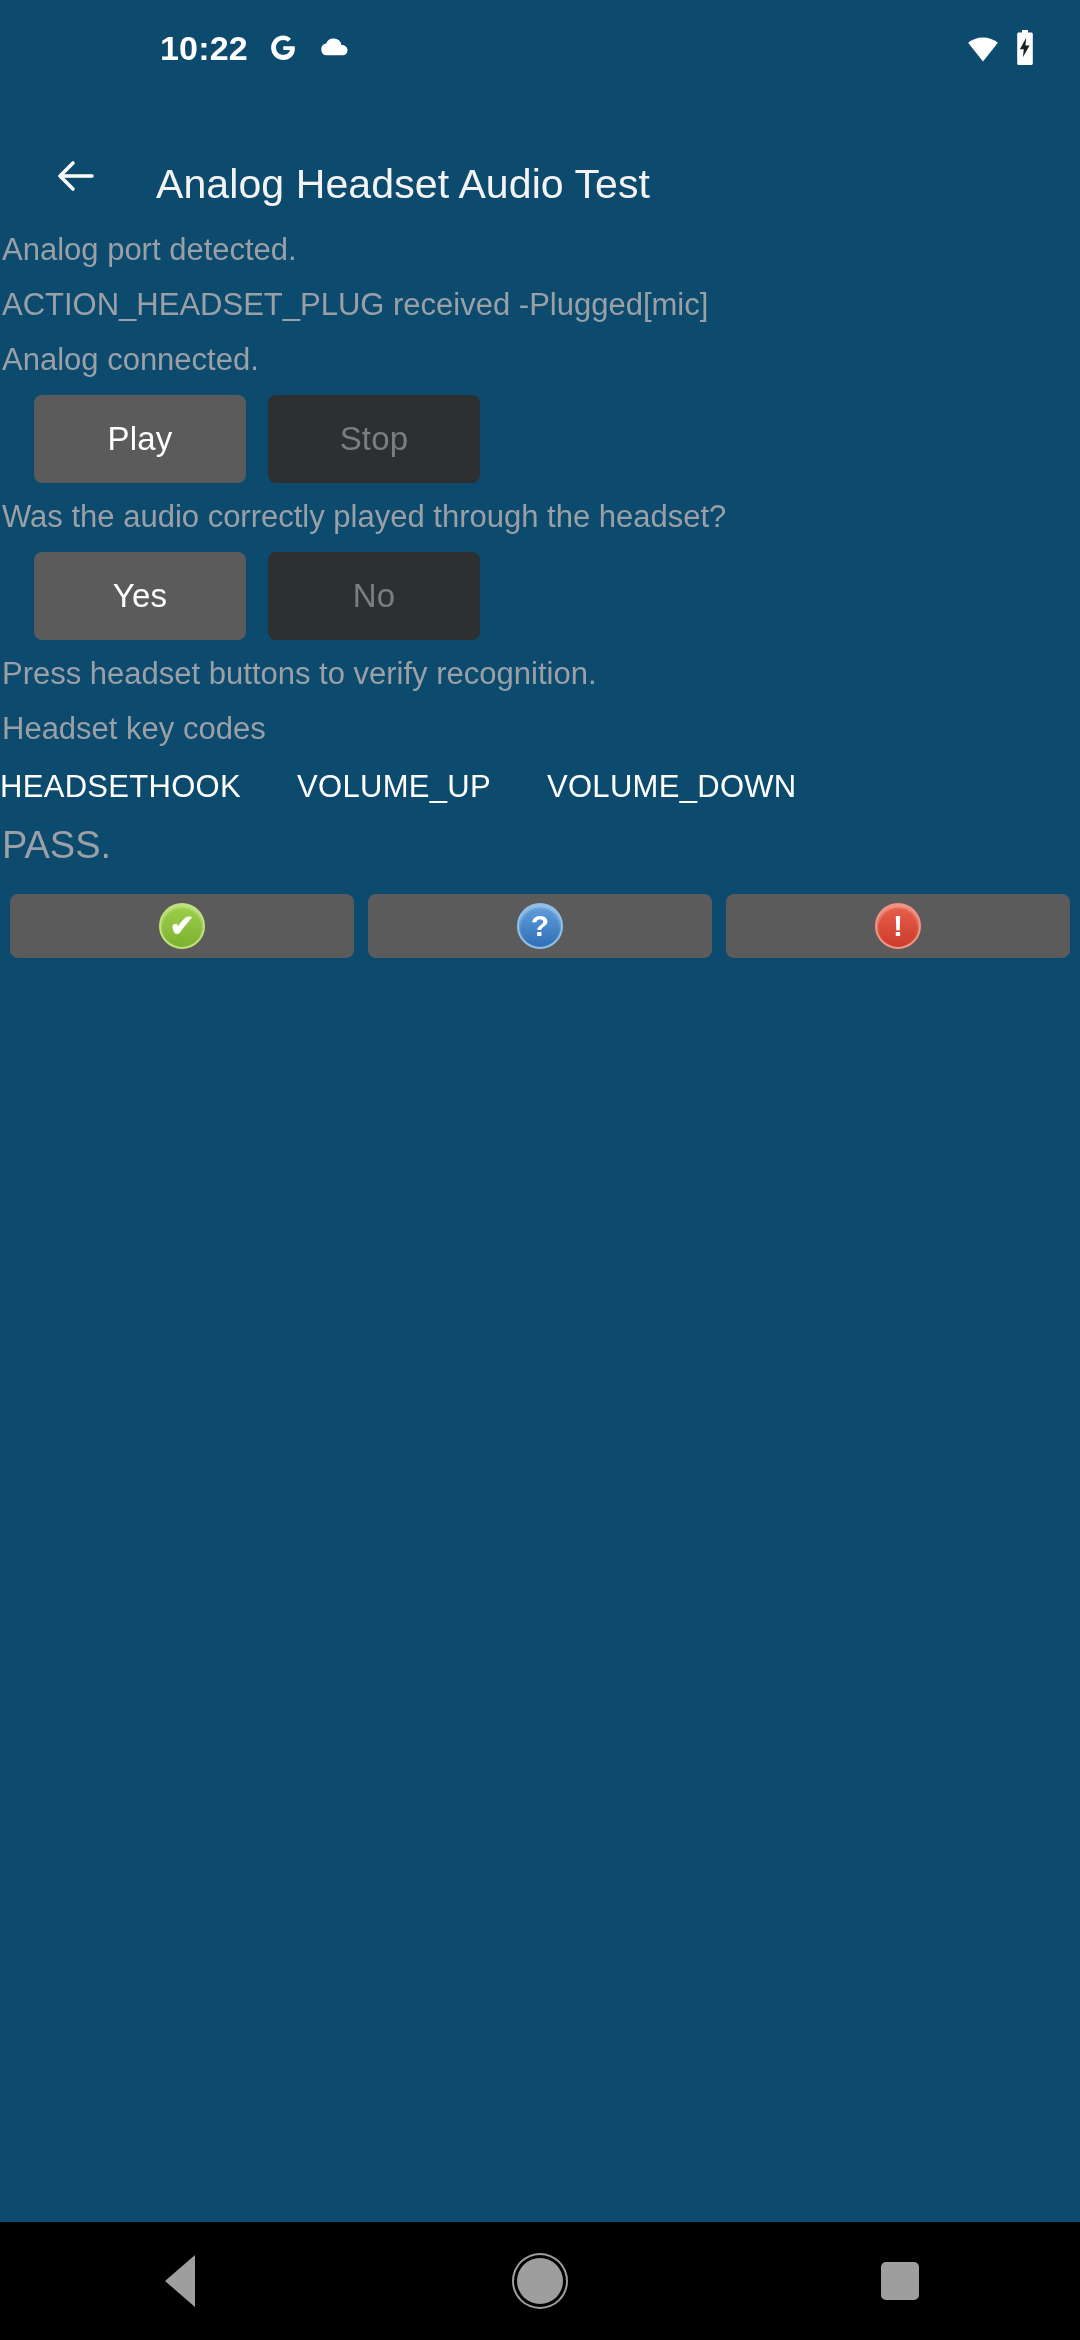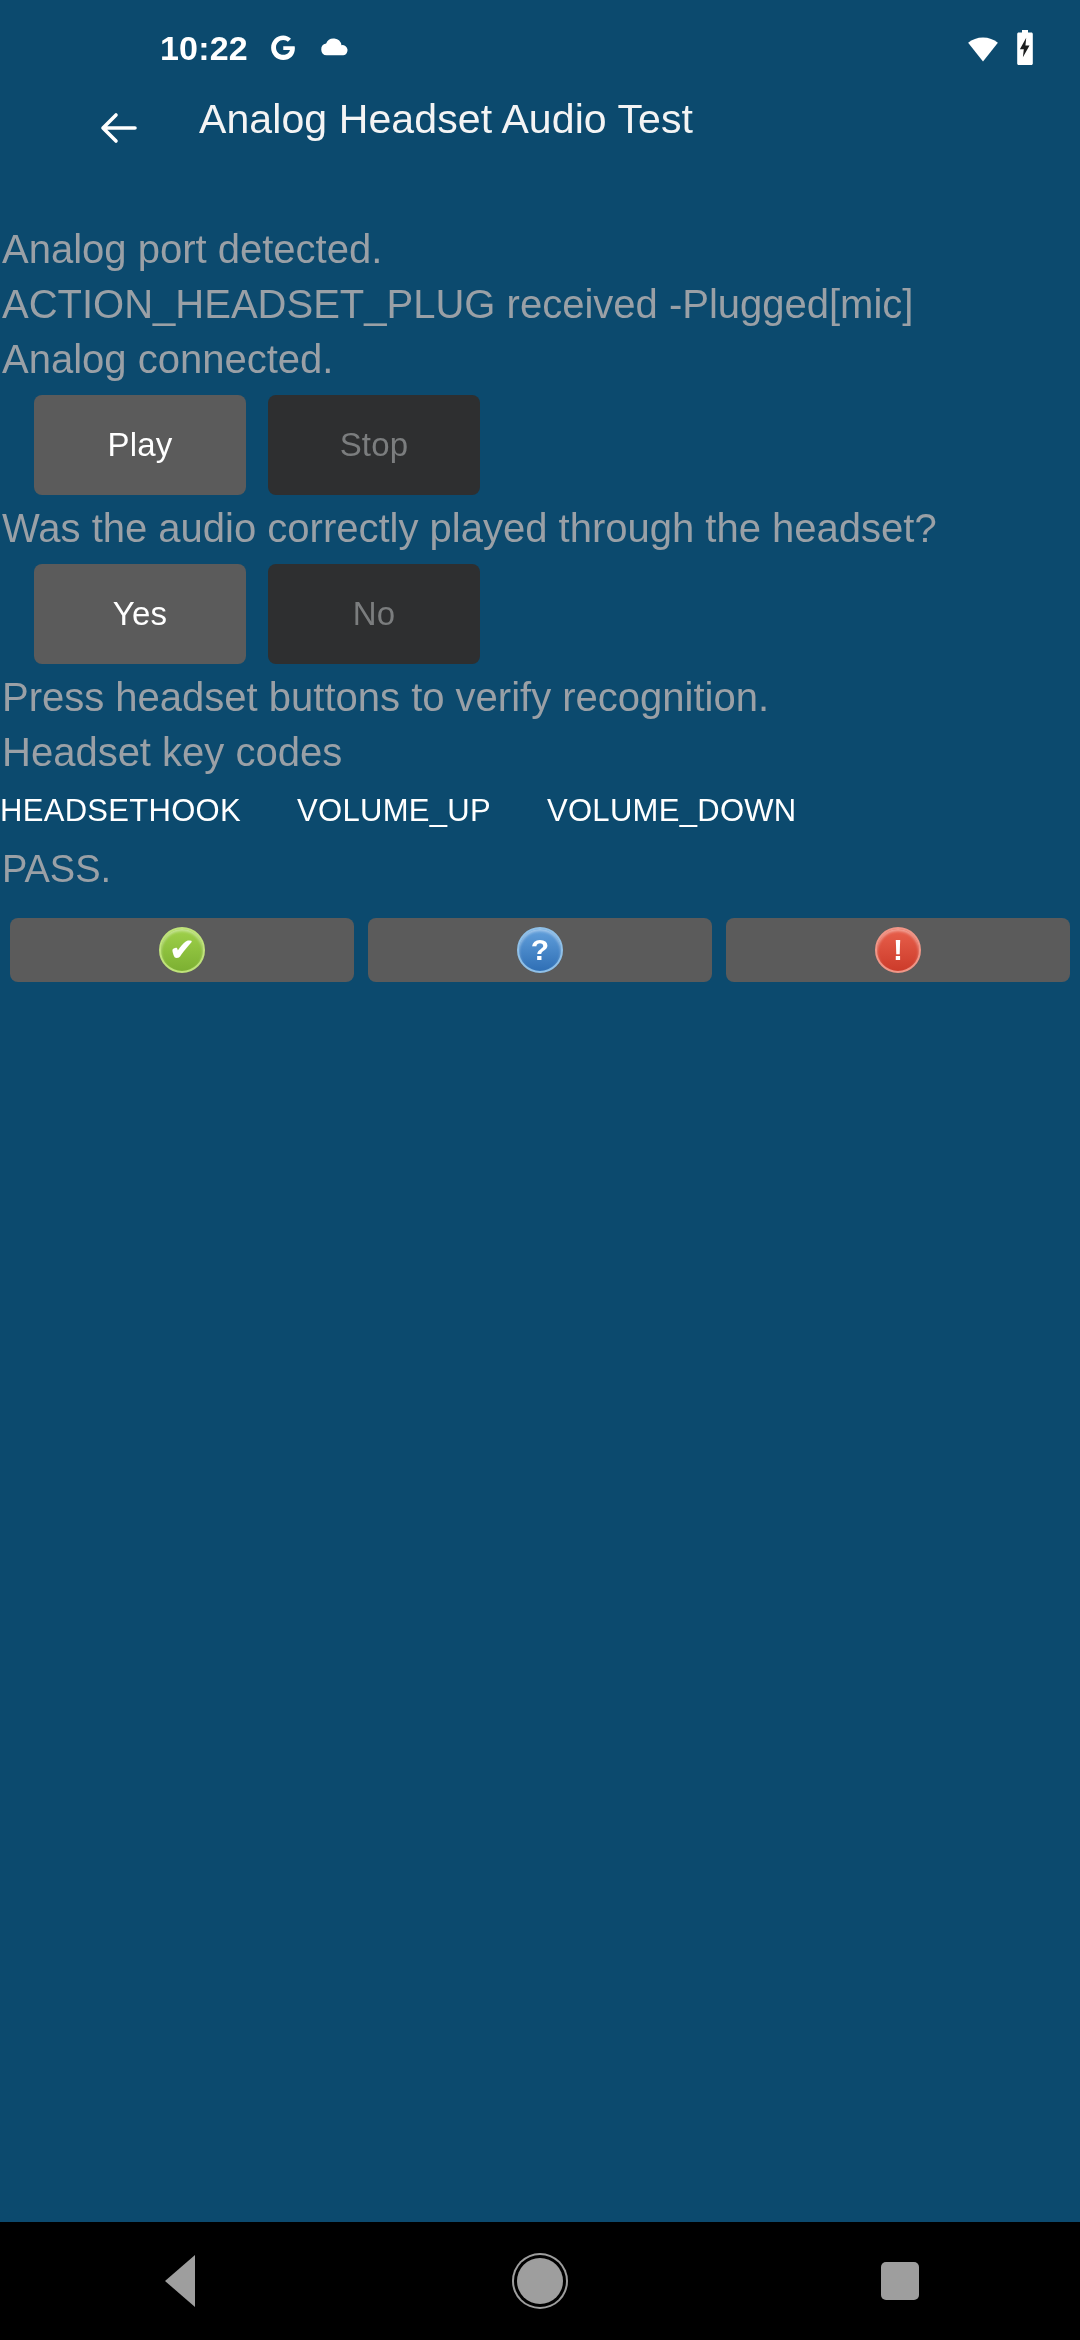--- a/index.html
+++ b/index.html
@@ -34,58 +34,57 @@
   }
   .status-right {
     margin-left:auto;
     display:flex; align-items:center; gap:14px;
   }
   .ic { display:block; }
 
   
   .app-bar {
     height:112px;
-    display:flex; align-items:flex-start;
+    display:flex; align-items:flex-end;
     flex:0 0 auto;
     padding-left:44px;
-    margin-left:43px;
   }
   .back-btn {
     width:64px; height:64px;
     display:flex; align-items:center; justify-content:center;
     cursor:pointer;
   }
   .app-title {
     margin-left:48px;
     color:#f4f4f4;
     font-size:41px;
     font-weight:400;
     letter-spacing:0.1px;
     white-space:nowrap;
   }
 
   
   .content { flex:1 1 auto; padding-top:14px; }
 
   .line {
     color:#9aa0a6;
-    font-size:40px;
+    font-size:31px;
     line-height:55px;
     padding-left:2px;
     white-space:nowrap;
   }
 
   .btn-row {
     display:flex;
     gap:22px;
     margin:8px 0 6px 34px;
   }
   .btn {
     min-width:212px;
-    height:100px;
+    height:88px;
     border-radius:8px;
     display:flex; align-items:center; justify-content:center;
     font-size:33px;
     letter-spacing:0.2px;
     padding:0 26px;
     cursor:pointer;
     user-select:none;
   }
   .btn.enabled { background:#5b5b5b; color:#ffffff; }
   .btn.disabled { background:#2e2f30; color:#7b7d7e; cursor:default; }

